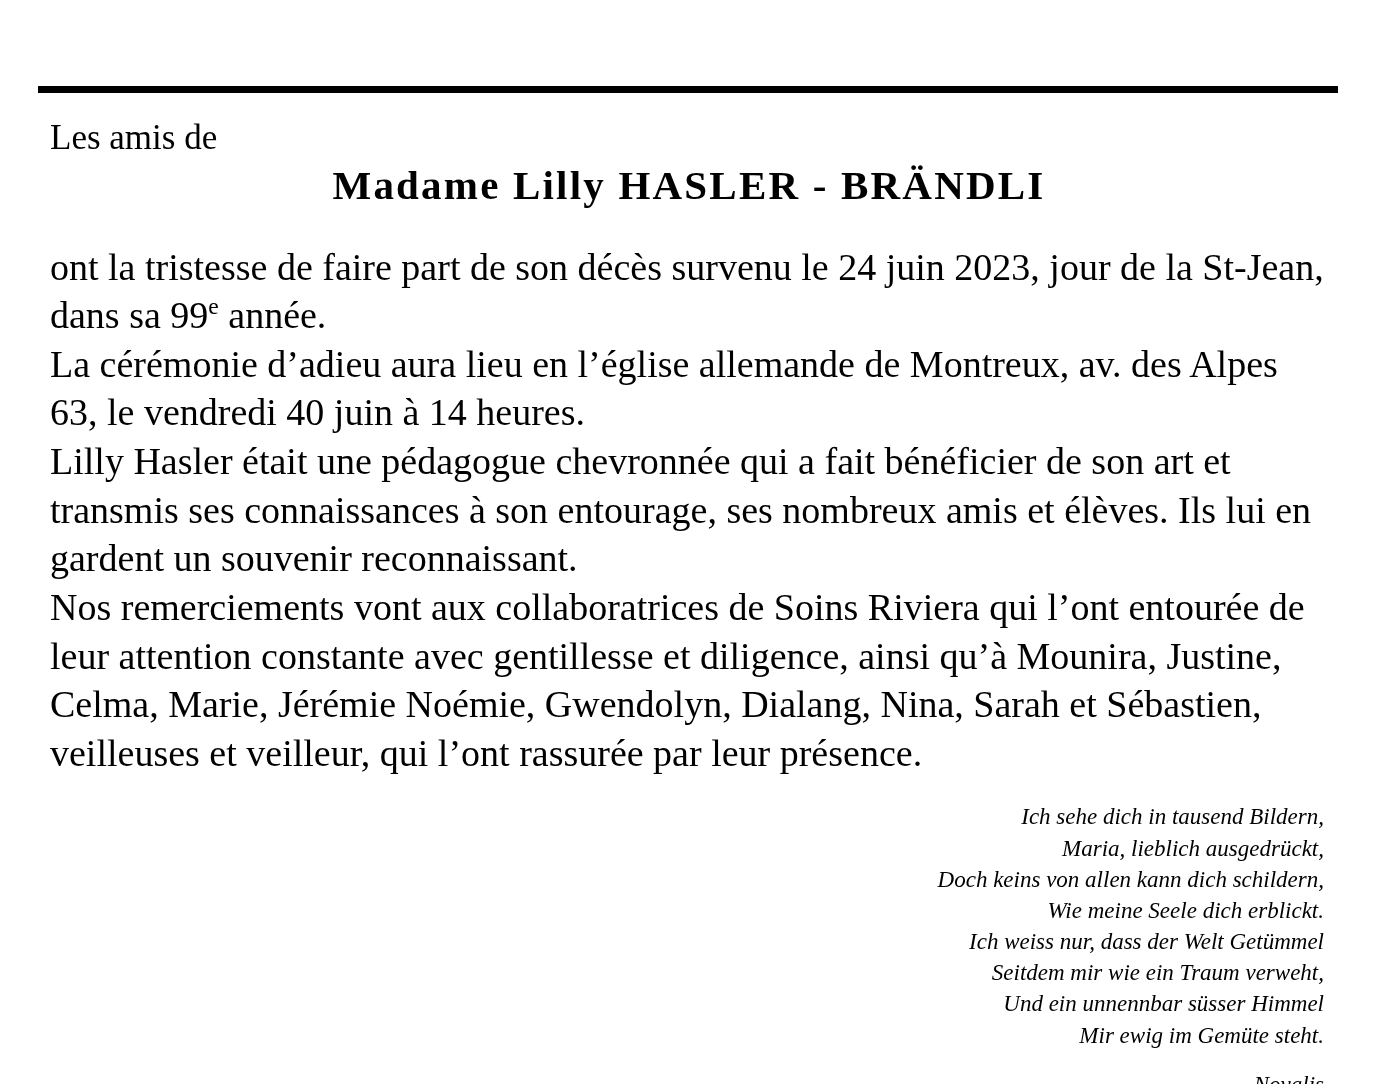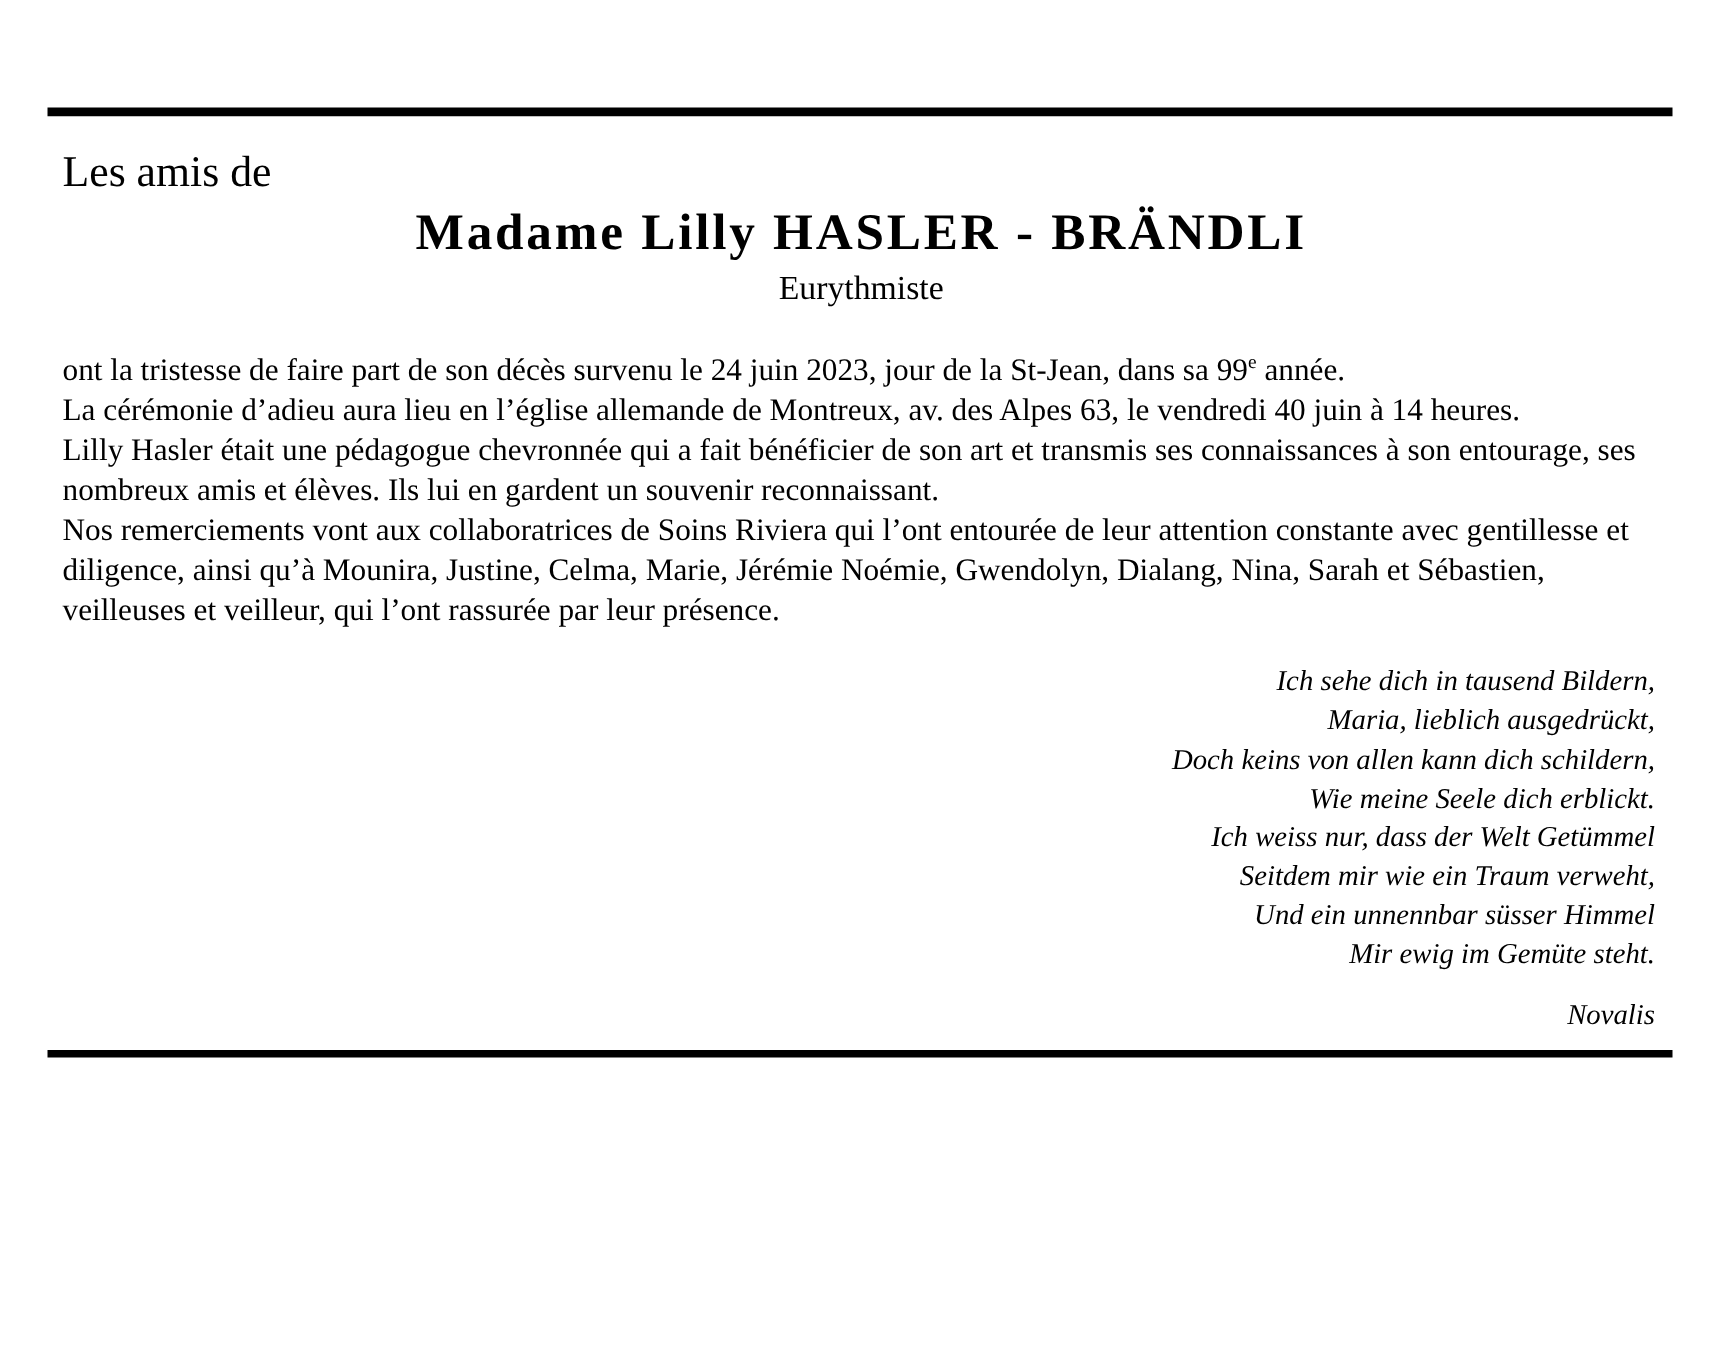--- a/index.html
+++ b/index.html
@@ -55,21 +55,21 @@
 
   .subtitle {
     text-align: center;
     font-size: 27px;
     margin-top: 9px;
     line-height: 1.1;
   }
 
   .paragraphs {
     margin-top: 36px;
-    font-size: 25px;
+    font-size: 38px;
     line-height: 1.28;
   }
   .paragraphs p {
     margin: 0;
     text-align: left;
   }
   .paragraphs sup {
     font-size: 0.62em;
     vertical-align: super;
     line-height: 0;
@@ -100,21 +100,20 @@
 <div class="notice">
 
   <div class="rule-top"></div>
 
   <div class="body-area">
 
     <div class="intro">Les amis de</div>
 
     <div class="name">Madame Lilly HASLER - BRÄNDLI</div>
 
-    <div class="subtitle">Eurythmiste</div>
 
     <div class="paragraphs">
       <p><span>ont la tristesse de faire part de son décès survenu le 24 juin 2023, jour de la St-Jean, dans sa 99</span><sup>e</sup><span> année.</span></p>
       <p>La cérémonie d’adieu aura lieu en l’église allemande de Montreux, av. des Alpes 63, le vendredi 40 juin à 14 heures.</p>
       <p>Lilly Hasler était une pédagogue chevronnée qui a fait bénéficier de son art et transmis ses connaissances à son entourage, ses nombreux amis et élèves. Ils lui en gardent un souvenir reconnaissant.</p>
       <p>Nos remerciements vont aux collaboratrices de Soins Riviera qui l’ont entourée de leur attention constante avec gentillesse et diligence, ainsi qu’à Mounira, Justine, Celma, Marie, Jérémie Noémie, Gwendolyn, Dialang, Nina, Sarah et Sébastien, veilleuses et veilleur, qui l’ont rassurée par leur présence.</p>
     </div>
 
     <div class="poem">
       <div>Ich sehe dich in tausend Bildern,</div>

